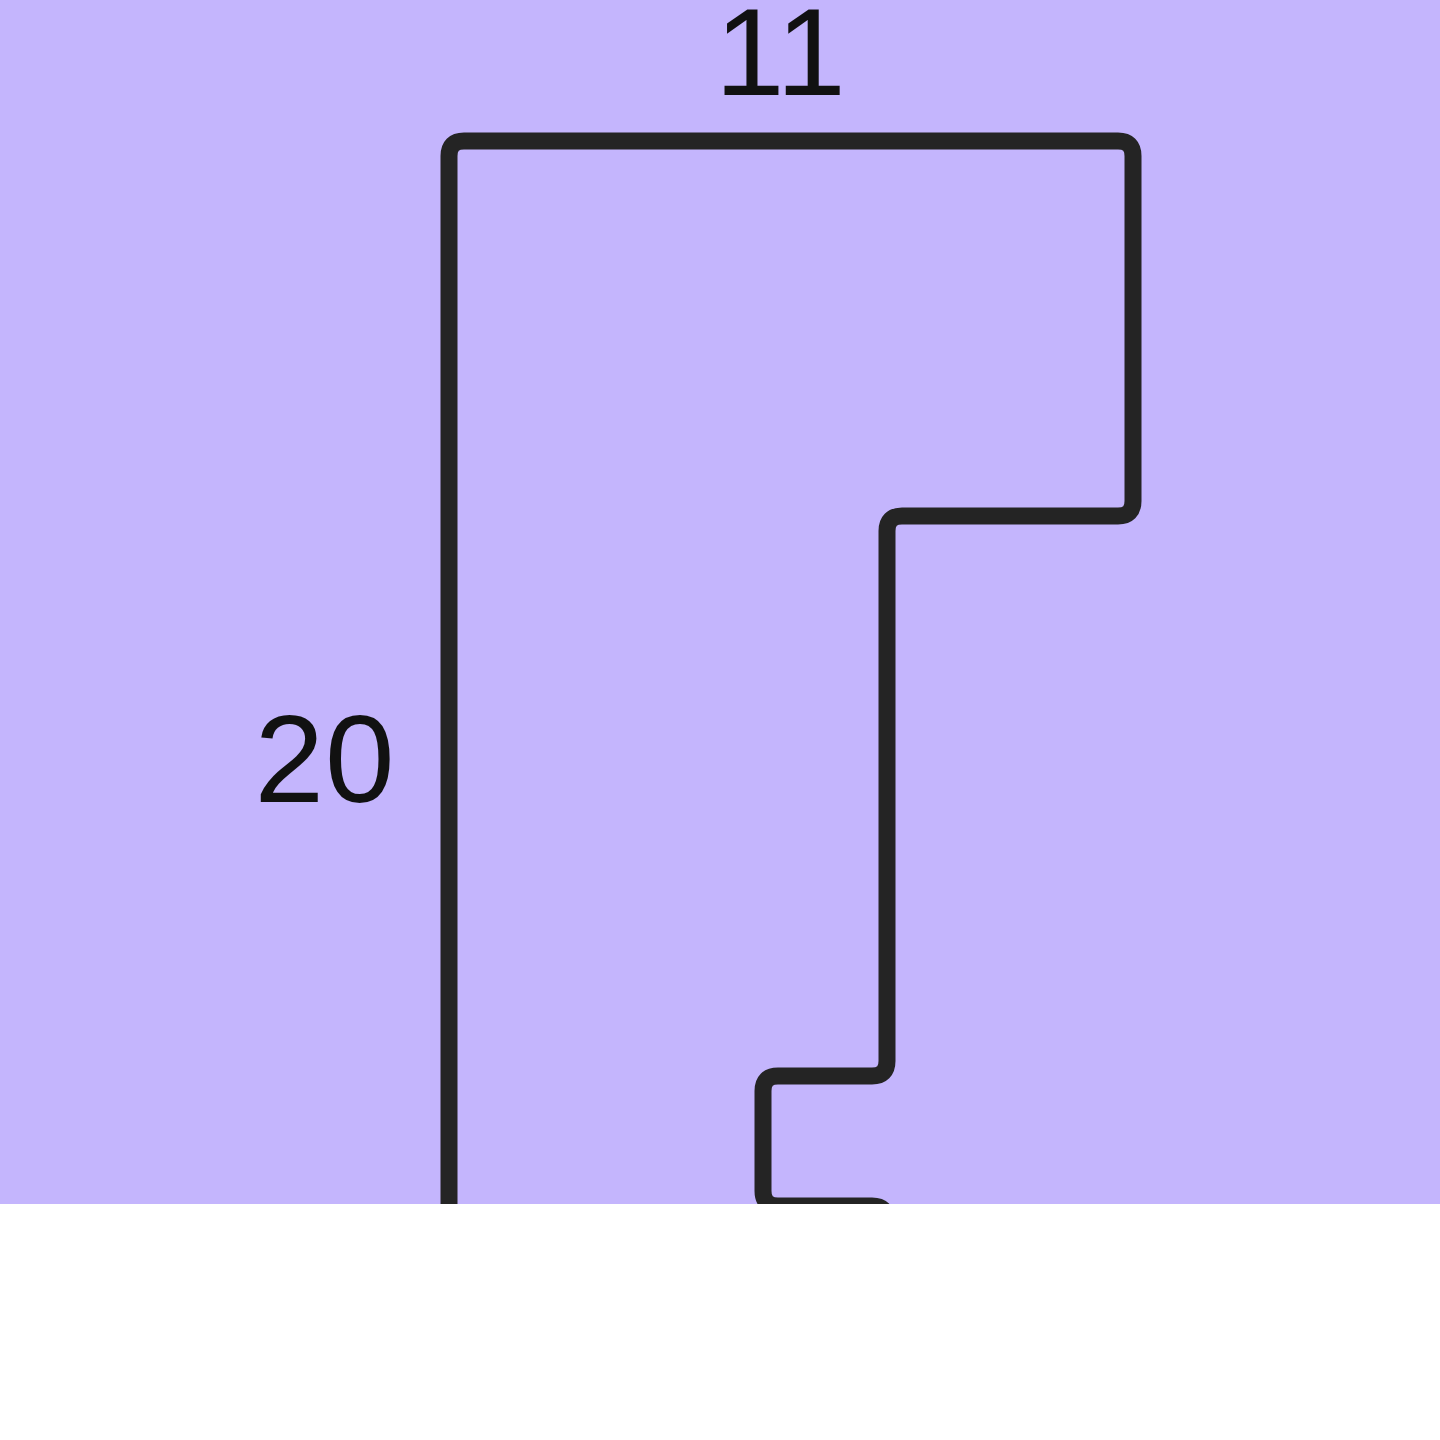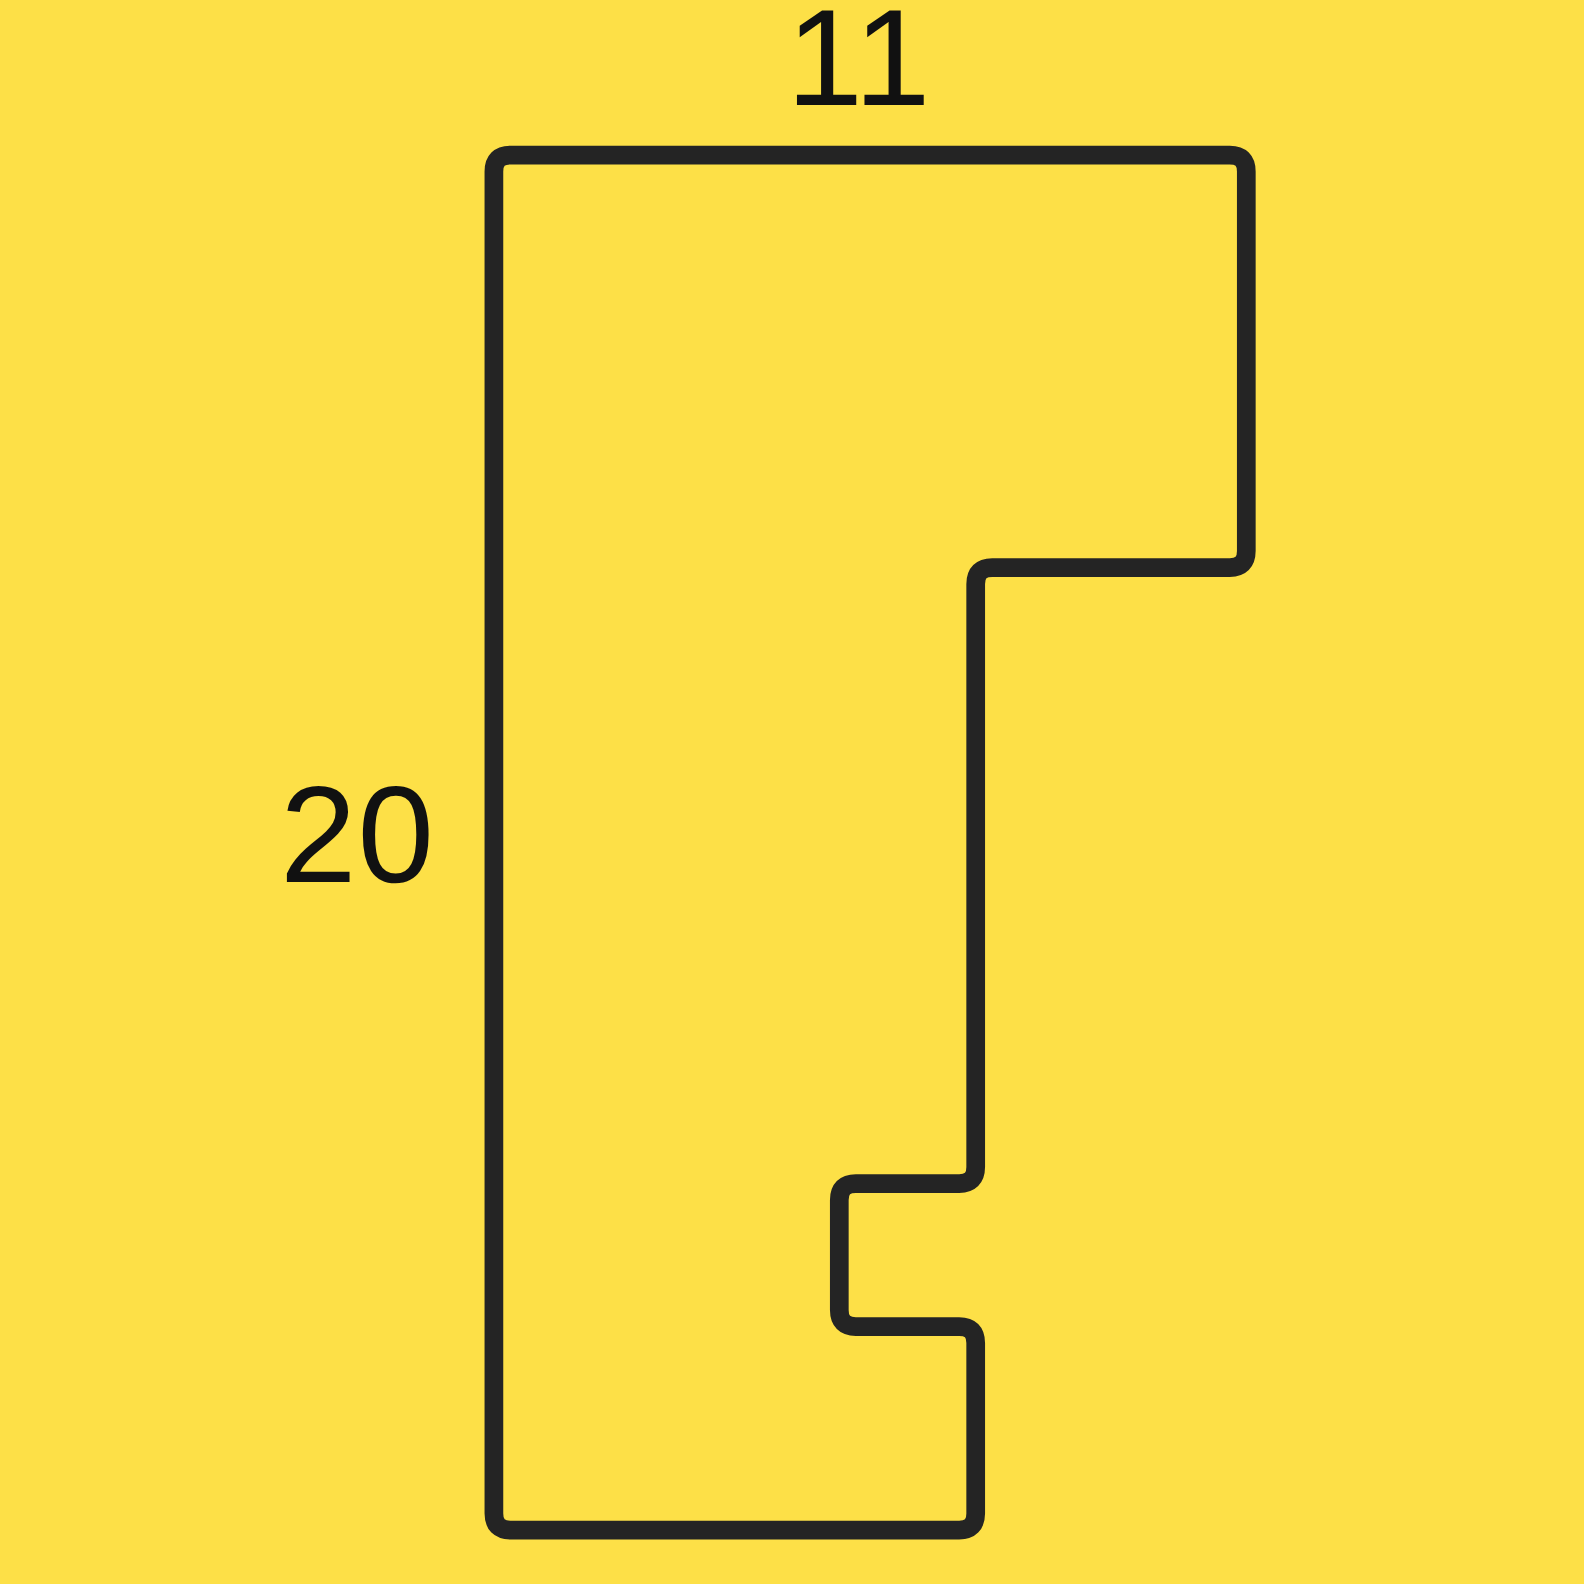--- a/index.html
+++ b/index.html
@@ -3,22 +3,22 @@
 <meta charset="utf-8">
 <style>
   html, body {
     margin: 0;
     padding: 0;
     background: #ffffff;
   }
   .canvas {
     position: relative;
     width: 1440px;
-    height: 1440px;
-    background: #fde047;
+    height: 1204px;
+    background: #c4b5fd;
     overflow: hidden;
   }
   svg {
     display: block;
     width: 1440px;
     height: 1440px;
   }
   .dim-label {
     font-family: "Liberation Sans", "DejaVu Sans", sans-serif;
     font-size: 125px;

